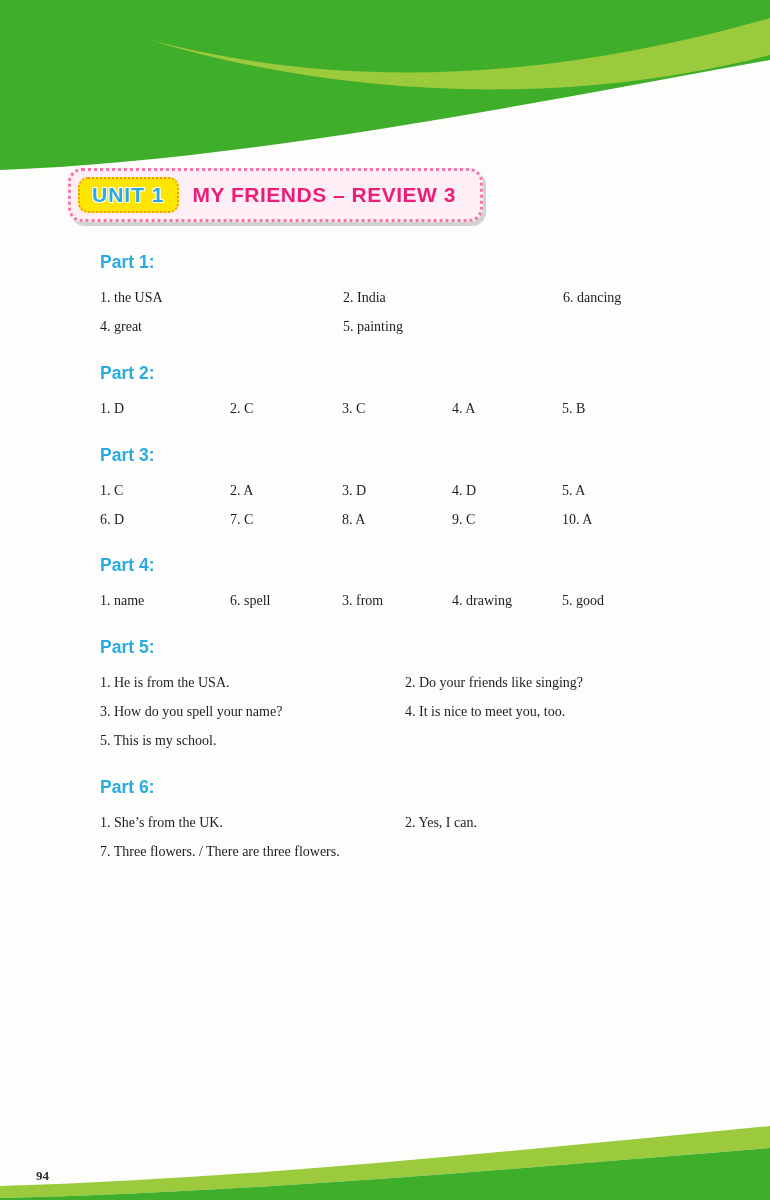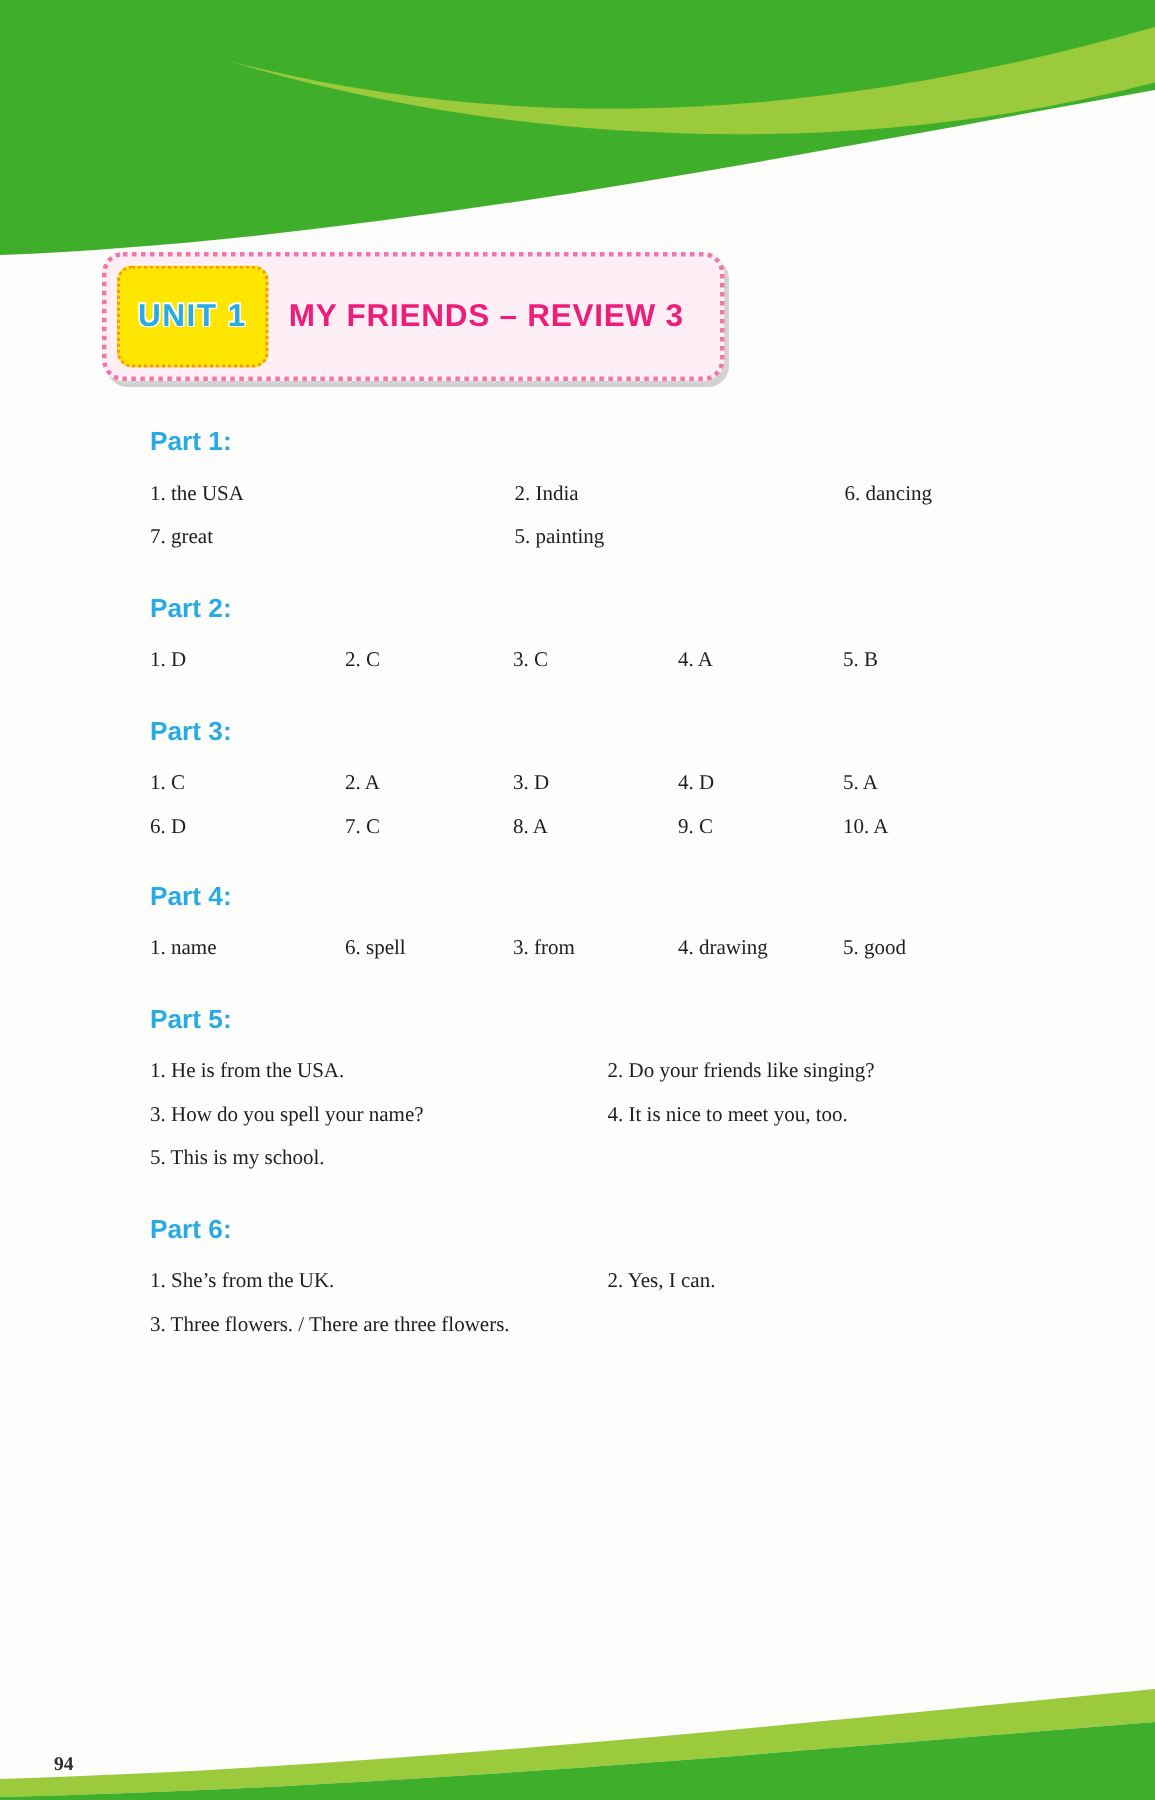--- a/index.html
+++ b/index.html
@@ -42,21 +42,21 @@
     background: #feeff6;
     border: 3px dotted #f277a9;
     border-radius: 14px;
     padding: 6px 24px 6px 7px;
     box-shadow: 3px 4px 0 rgba(130,130,130,0.35);
   }
   .unit-chip {
     background: var(--badge-yellow, #FFE600);
     border: 2px dotted #f7941d;
     border-radius: 10px;
-    padding: 20px 12px;
+    padding: 4px 12px;
     font-family: "Liberation Sans", sans-serif;
     font-weight: bold;
     font-size: 21px;
     letter-spacing: 1px;
     color: var(--heading-blue, #29ABE2);
     text-shadow: 1px 1px 0 #fff, -1px -1px 0 #fff, 1px -1px 0 #fff, -1px 1px 0 #fff;
   }
   .unit-title {
     font-family: "Liberation Sans", sans-serif;
     font-weight: bold;
@@ -120,21 +120,21 @@
     </div>
   </div>
 
   <div>
       <section class="part">
         <h2 class="part-heading">Part 1:</h2>
         <div class="answers cols-3">
           <div class="answer-item">1. the USA</div>
           <div class="answer-item">2. India</div>
           <div class="answer-item">6. dancing</div>
-          <div class="answer-item">7. great</div>
+          <div class="answer-item">4. great</div>
           <div class="answer-item">5. painting</div>
         </div>
       </section>
       <section class="part">
         <h2 class="part-heading">Part 2:</h2>
         <div class="answers cols-5">
           <div class="answer-item">1. D</div>
           <div class="answer-item">2. C</div>
           <div class="answer-item">3. C</div>
           <div class="answer-item">4. A</div>
@@ -174,20 +174,20 @@
           <div class="answer-item">3. How do you spell your name?</div>
           <div class="answer-item">4. It is nice to meet you, too.</div>
           <div class="answer-item">5. This is my school.</div>
         </div>
       </section>
       <section class="part">
         <h2 class="part-heading">Part 6:</h2>
         <div class="answers cols-1">
           <div class="answer-item">1. She’s from the UK.</div>
           <div class="answer-item">2. Yes, I can.</div>
-          <div class="answer-item">3. Three flowers. / There are three flowers.</div>
+          <div class="answer-item">7. Three flowers. / There are three flowers.</div>
         </div>
       </section>
     </div>
 
 </main>
 
 <div class="page-number">94</div>
 
 </body></html>

